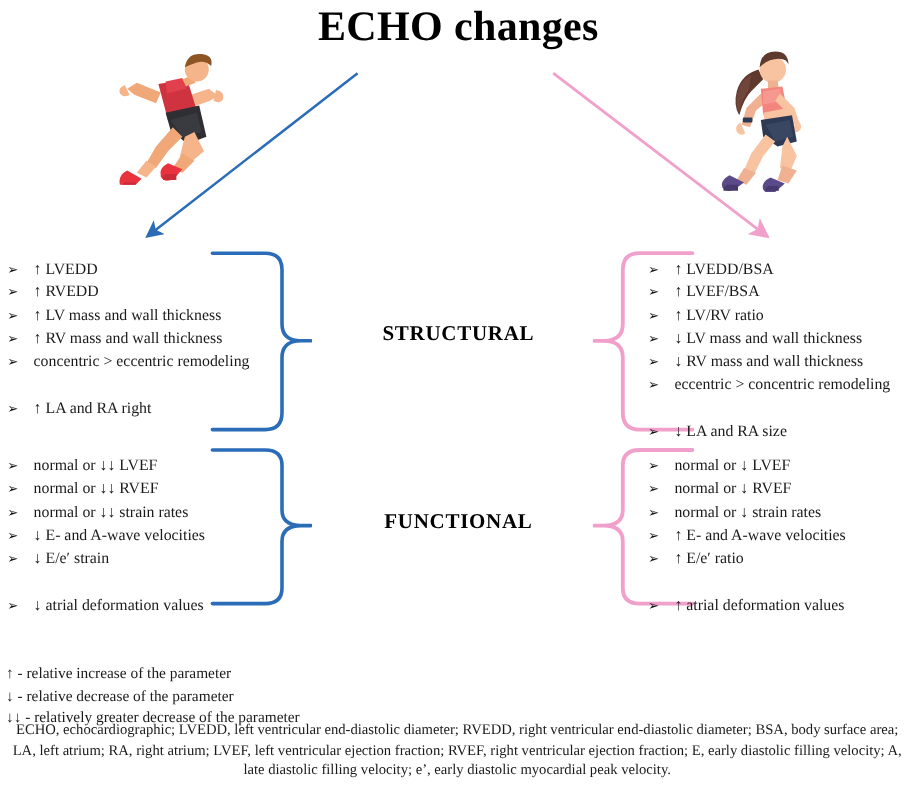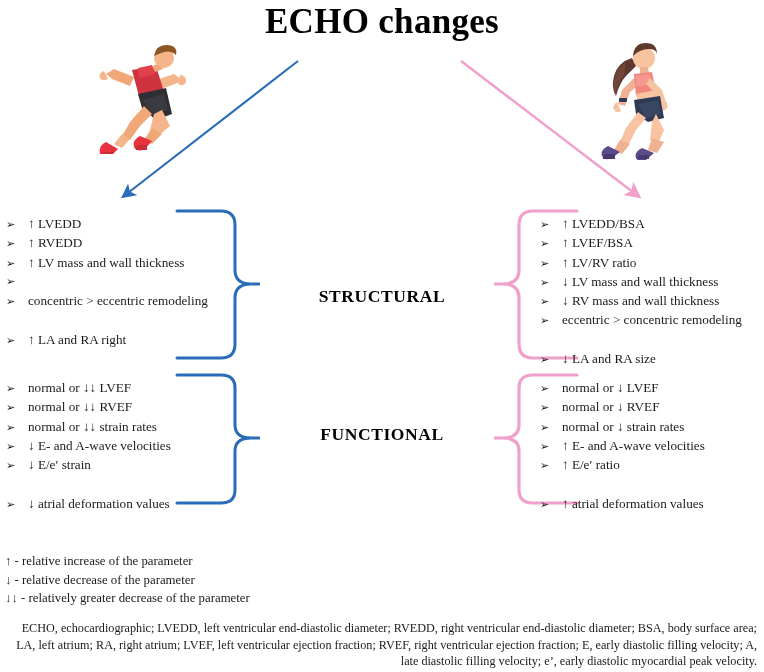--- a/index.html
+++ b/index.html
@@ -95,46 +95,46 @@
   .category {
     position: absolute;
     font-family: "Liberation Serif", serif;
     font-weight: bold;
     font-size: 17.5px;
     letter-spacing: 0.6px;
     color: #000;
     text-align: center;
     width: 200px;
   }
-  .cat-structural { left: 282px; top: 286px; }
+  .cat-structural { left: 282px; top: 267px; }
   .cat-functional { left: 282px; top: 424px; }
 
   
   .legend {
     position: absolute;
     left: 5px;
     top: 552px;
     font-family: "Liberation Serif", serif;
     font-size: 12.8px;
     line-height: 18.6px;
     color: #1a1a1a;
   }
   .legend-line { white-space: nowrap; }
 
   
   .footnote {
     position: absolute;
     left: 5px;
-    top: 620px;
+    top: 600px;
     width: 752px;
     font-family: "Liberation Serif", serif;
     font-size: 12.2px;
     line-height: 16.6px;
     color: #1a1a1a;
-    text-align: right;
+    text-align: center;
   }
 </style>
 </head>
 <body>
 
 <div id="figure-root">
 
   <div class="title">ECHO changes</div>
 
   <div class="runner runner-male">
@@ -255,20 +255,21 @@
       <div class="li">
         <span class="bullet">➢</span>
         <span class="li-text">↑ RVEDD</span>
       </div>
       <div class="li">
         <span class="bullet">➢</span>
         <span class="li-text">↑ LV mass and wall thickness</span>
       </div>
       <div class="li">
         <span class="bullet">➢</span>
+        <span class="li-text">↑ RV mass and wall thickness</span>
       </div>
       <div class="li">
         <span class="bullet">➢</span>
         <span class="li-text">concentric &gt; eccentric remodeling</span>
       </div>
       <div class="li spacer-before">
         <span class="bullet">➢</span>
         <span class="li-text">↑ LA and RA right</span>
       </div>
     </div>

